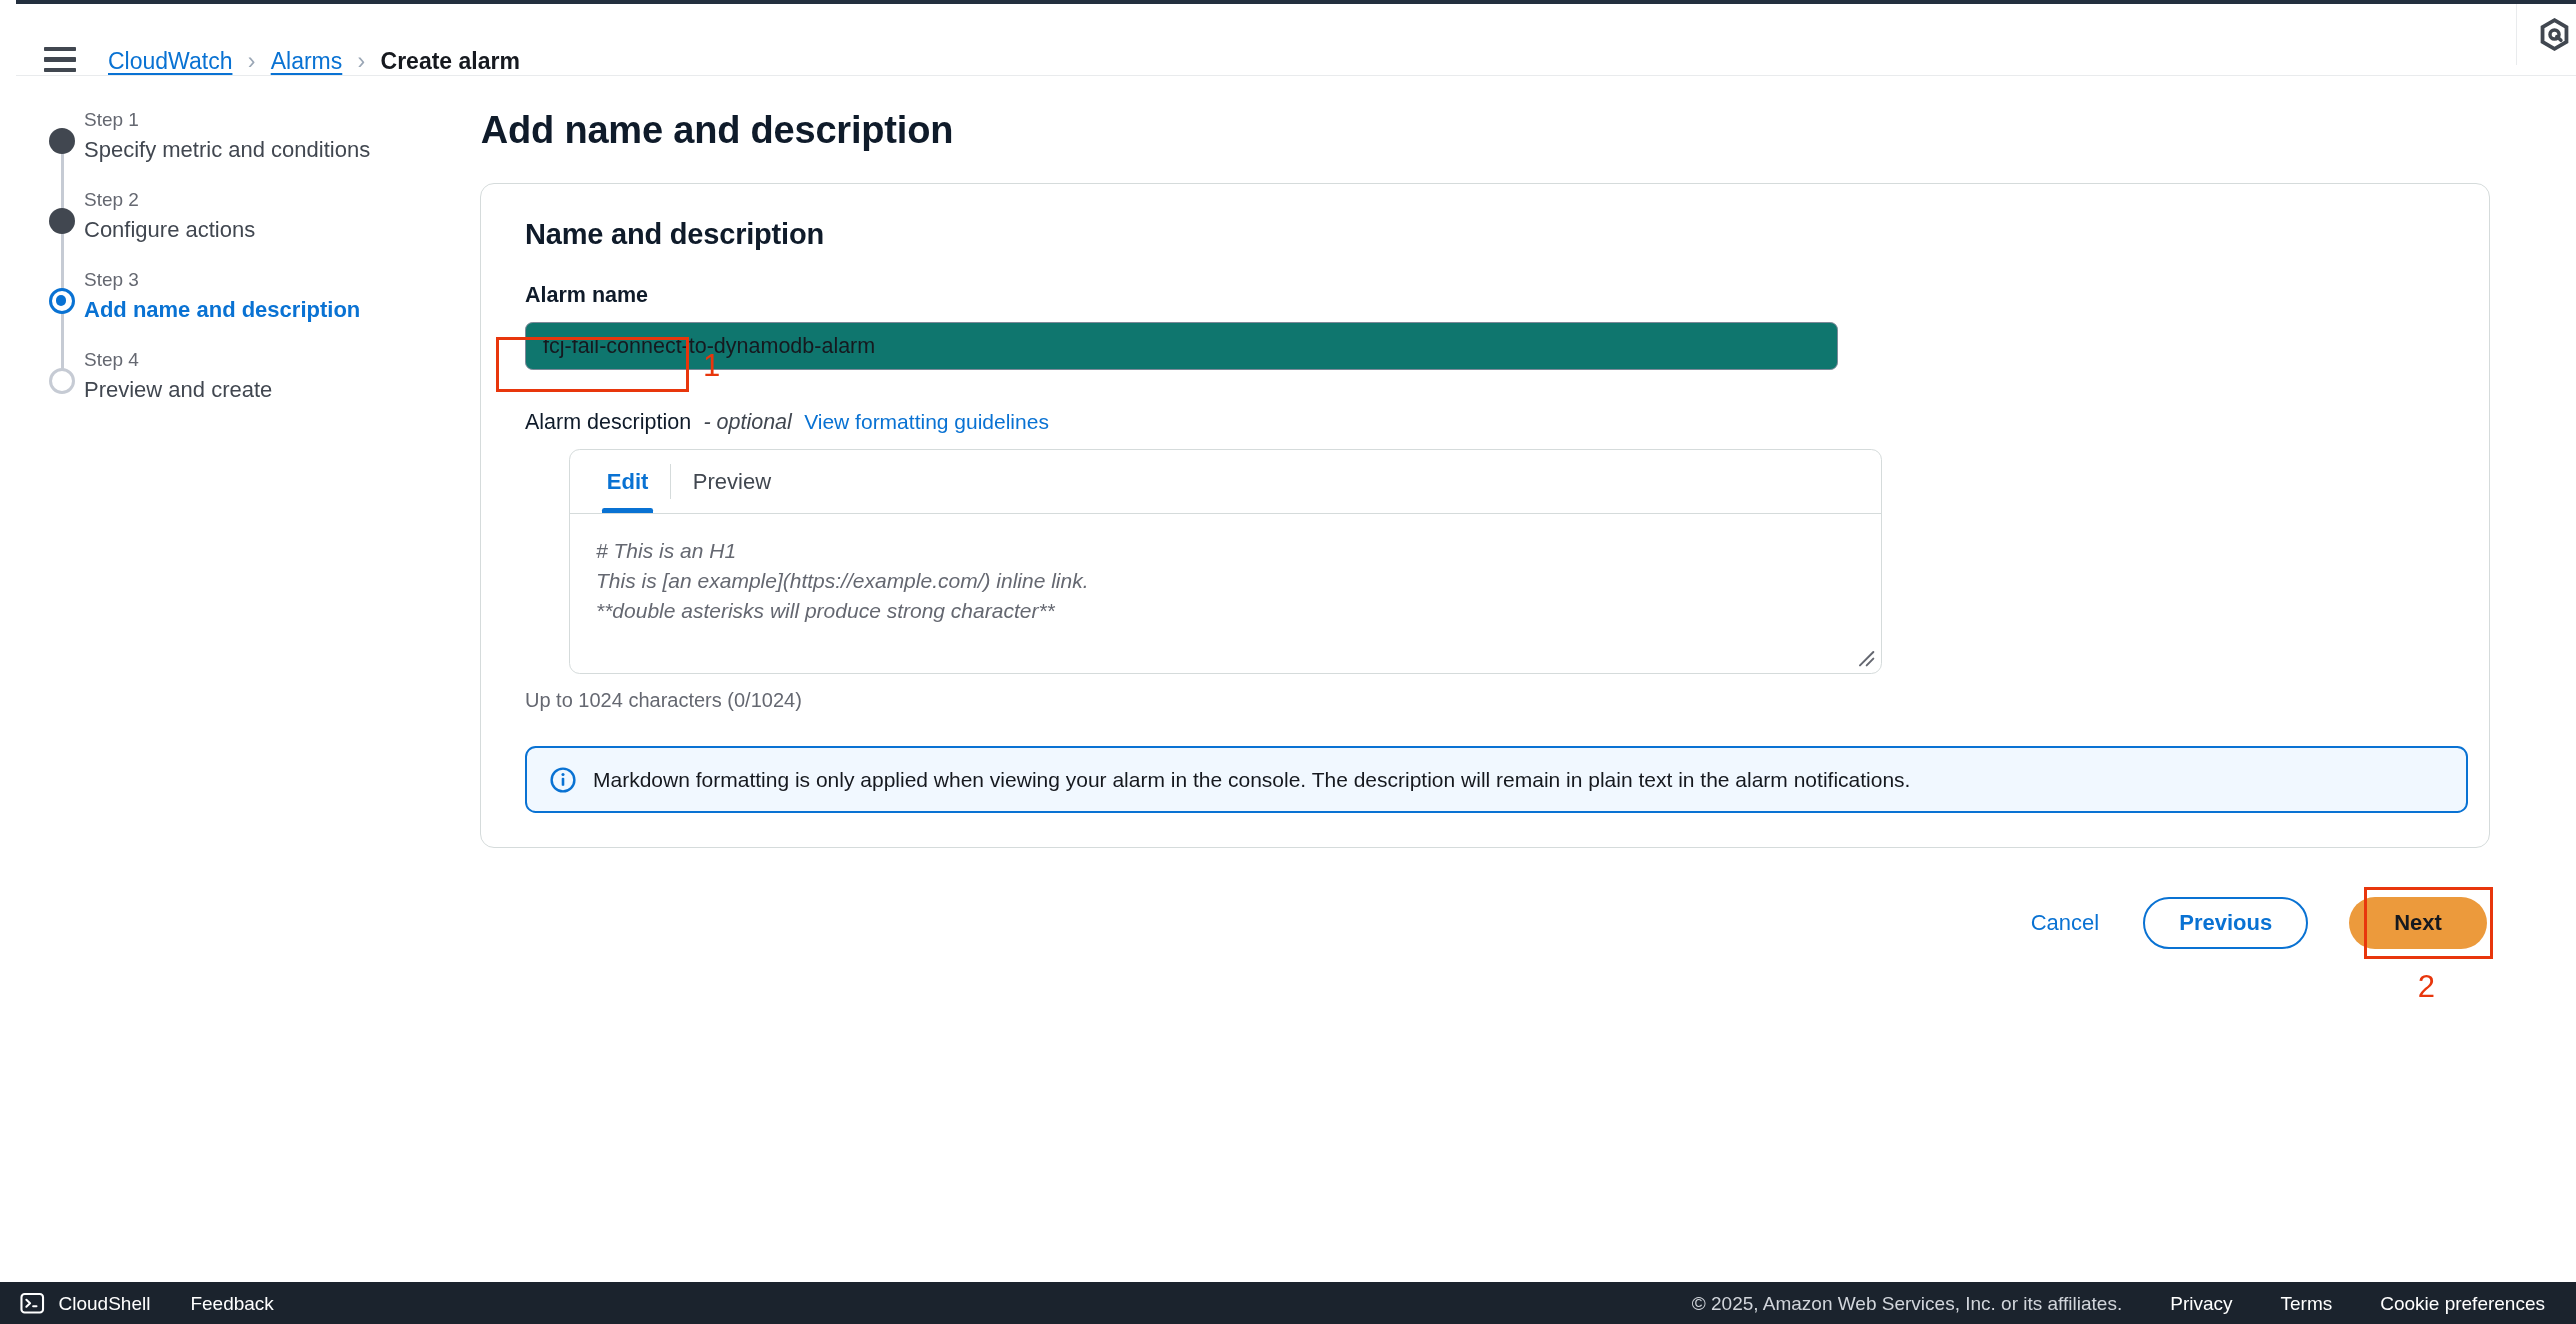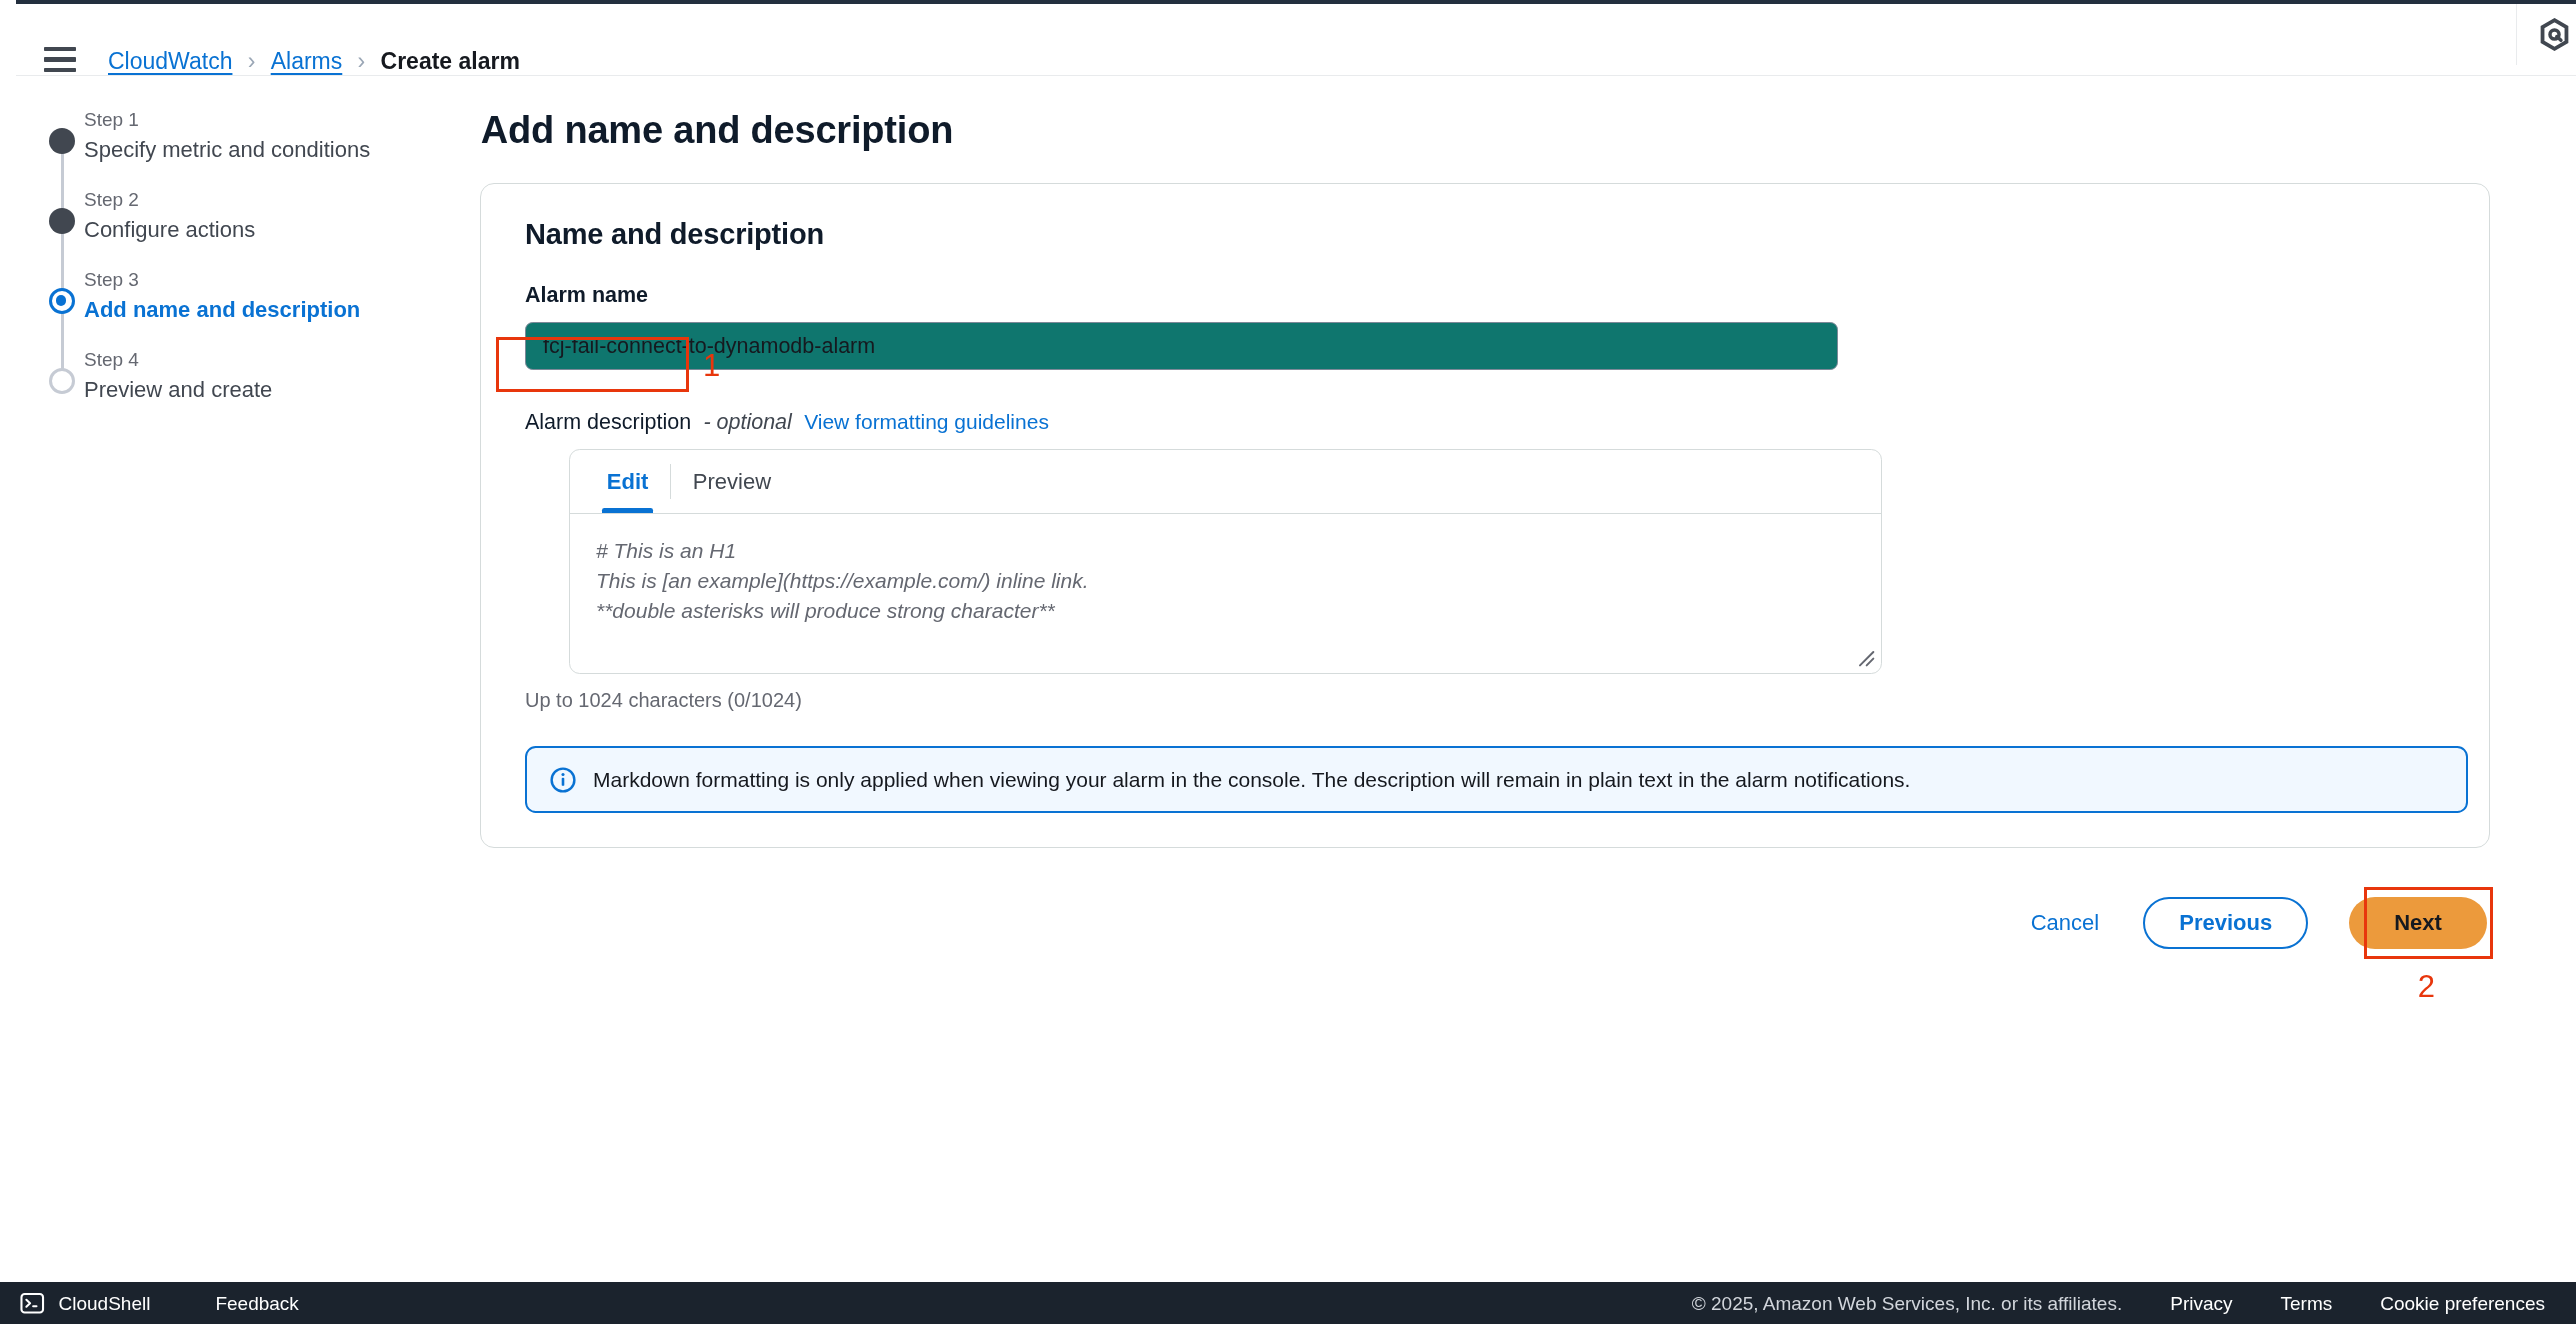--- a/index.html
+++ b/index.html
@@ -401,21 +401,21 @@
     font-size: 19px;
   }
   .sb-left {
     display: flex;
     align-items: center;
     gap: 14px;
     margin-left: 20px;
   }
   .sb-shell-icon { width: 24.5px; height: 24.5px; display:block; }
   .sb-item { cursor: pointer; white-space: nowrap; }
-  .sb-feedback { margin-left: 51px; }
+  .sb-feedback { margin-left: 26px; }
   .sb-right {
     margin-left: auto;
     display: flex;
     align-items: center;
     gap: 48px;
     margin-right: 31px;
   }
   .sb-copy { color: #d1d5db; cursor: default; white-space: nowrap; }
 </style>
 </head>

